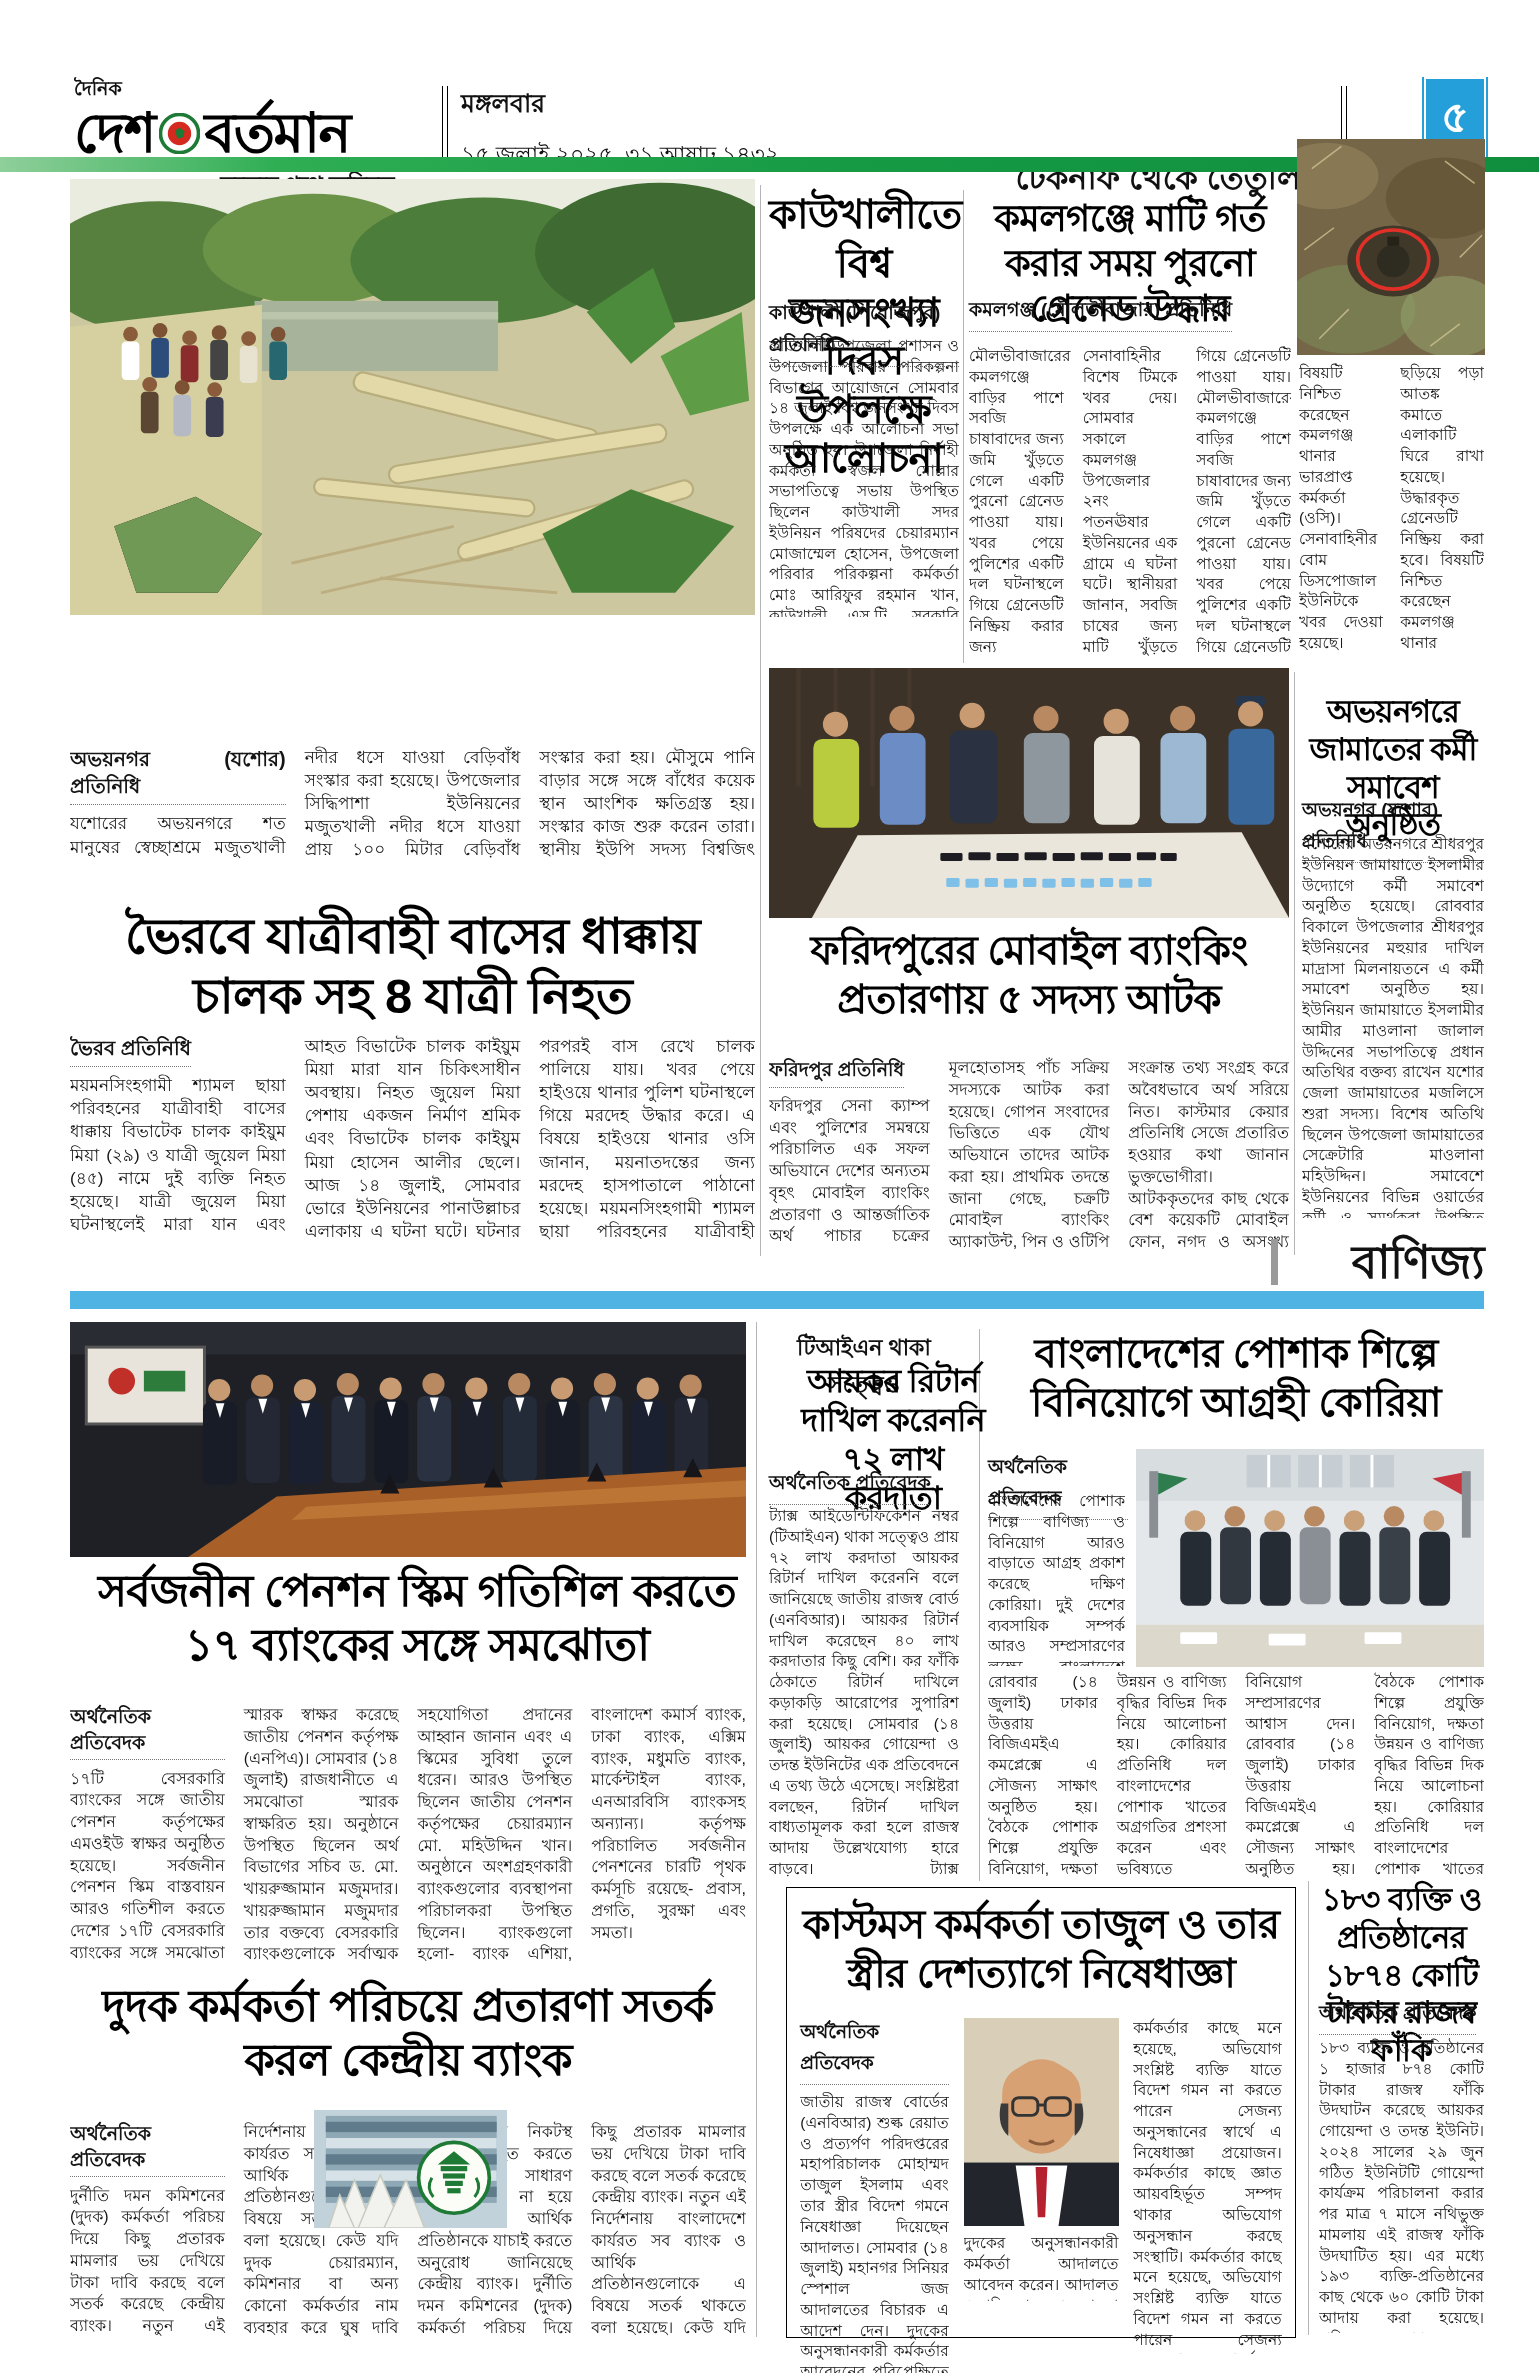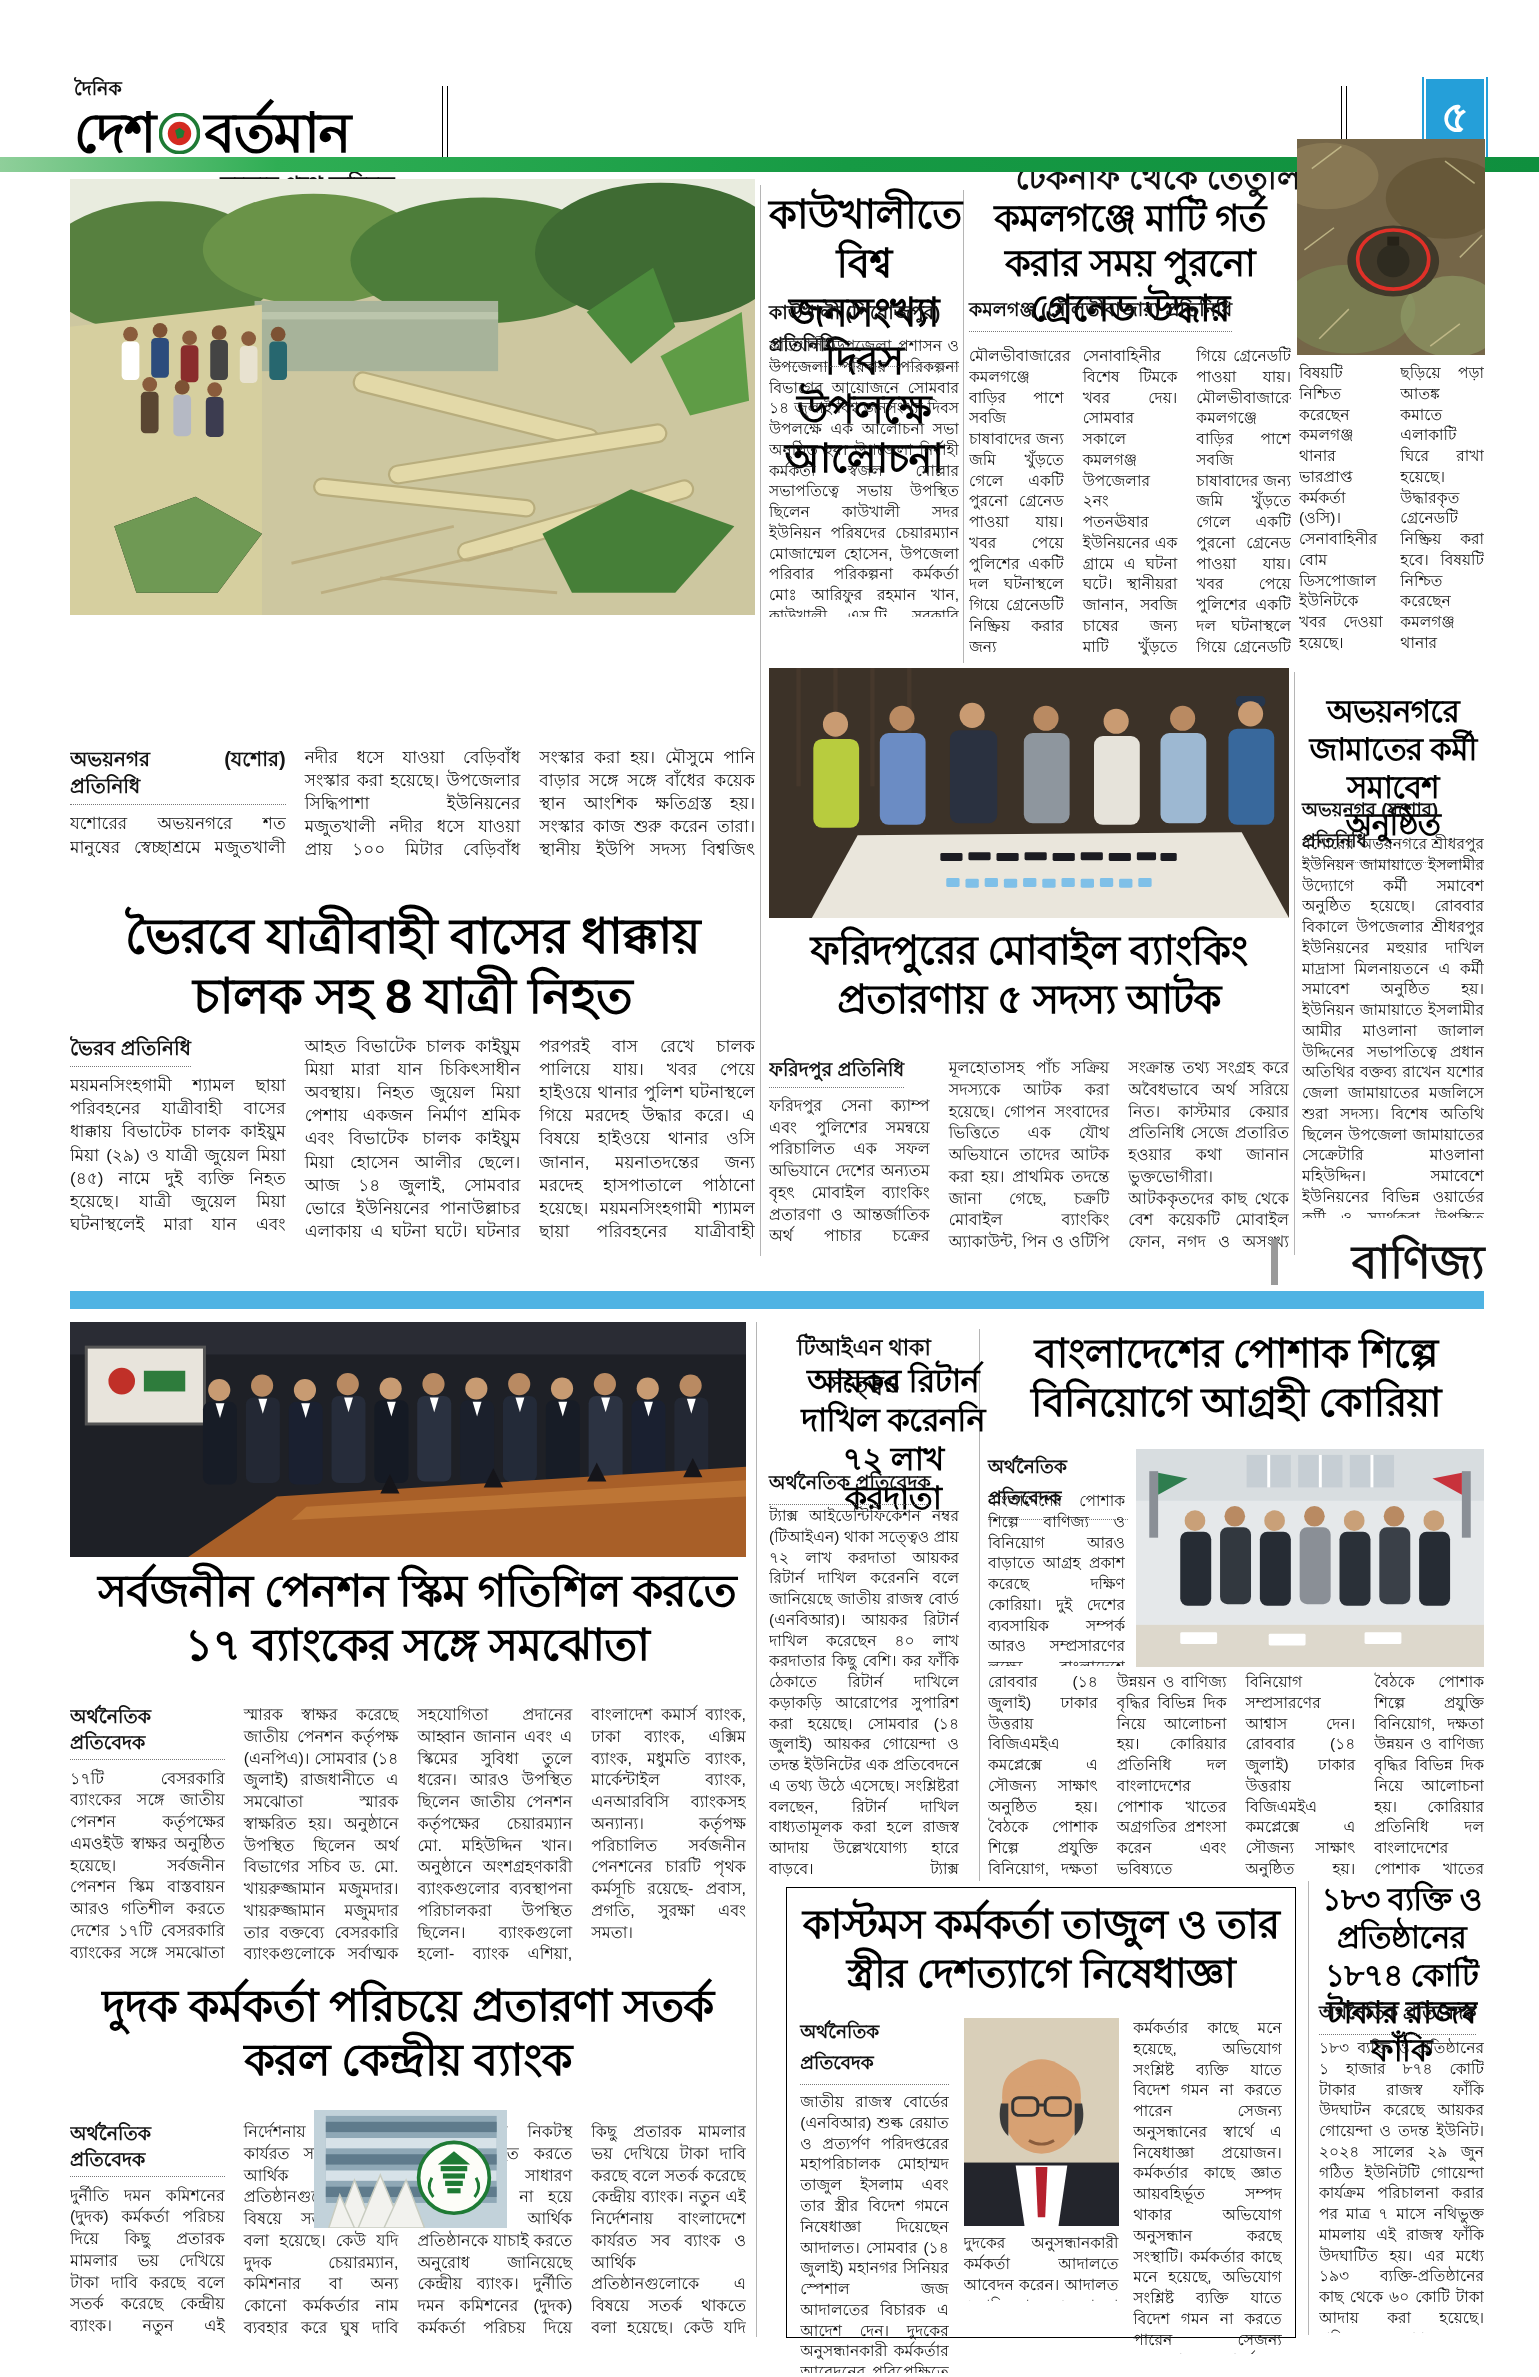--- a/index.html
+++ b/index.html
@@ -58,20 +58,24 @@
       <span class="brand-word">বর্তমান</span>
     </div>
     <div style="display:flex;align-items:center;gap:13.3px;margin-top:5.9px;">
       <div class="grad-line"></div>
       <div class="tagline">সত্যের পথে অবিচল</div>
     </div>
   </div>
 
   <div class="abs vsep" style="left:442px;top:86px;height:71px;"></div>
 
+  <div class="abs daydate" style="left:461px;top:84px;">
+    <div class="d1">মঙ্গলবার</div>
+    <div class="d2">১৫ জুলাই ২০২৫, ৩১ আষাঢ় ১৪৩২</div>
+  </div>
 
   <div class="abs slogan" style="left:1012px;top:105px;width:317px;text-align:right;margin-top:48px;">টেকনাফ থেকে তেঁতুলিয়া</div>
   <div class="abs vsep" style="left:1341px;top:86px;height:71px;"></div>
   <div class="abs pagebox" style="left:1422px;top:77px;width:62px;height:83px;">
     <div class="inner">৫</div>
   </div>
 
   <div class="abs greenbar" style="left:0;top:157px;width:1539px;height:14.8px;"></div>
 
   <div class="abs vrule" style="left:760px;top:185px;height:1071px;"></div>

